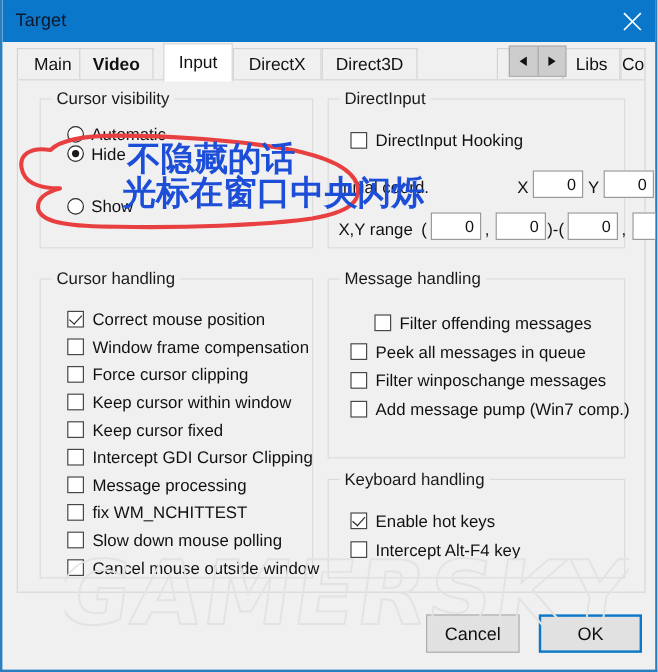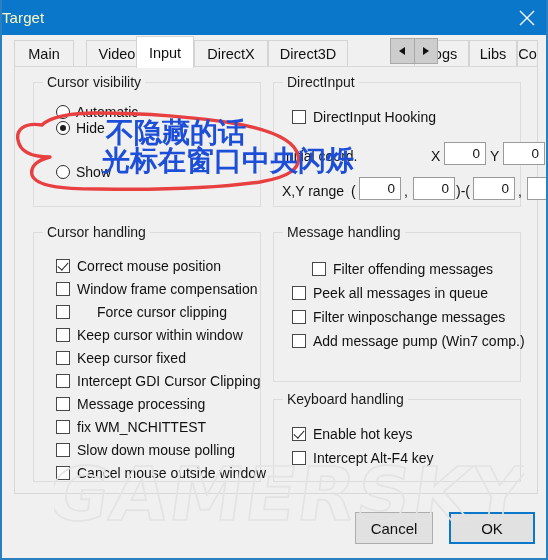--- a/index.html
+++ b/index.html
@@ -21,37 +21,37 @@
   }
 
   
   #titlebar {
     position: absolute; left: 0; top: 0;
     width: 548px; height: 35px;
     background: #0b77ca;
     display: flex; align-items: center;
   }
   #title-text {
-    color: #fef9c3;
+    color: #0f172a;
     font-size: 15px;
-    padding-left: 0;
+    padding-left: 11px;
     letter-spacing: 0.1px;
     white-space: nowrap;
   }
   #close-btn {
     position: absolute; right: 0; top: 0;
     width: 46px; height: 35px;
     display: flex; align-items: center; justify-content: center;
   }
   #close-btn svg { display: block; }
 
   
   #tabstrip {
     position: absolute; left: 12px; top: 36px;
-    width: 424px; height: 30px;
+    width: 458px; height: 30px;
   }
   .tab {
     position: absolute;
     top: 4px; height: 26px;
     background: #f0f0f0;
     border: 1px solid #d4d4d4;
     border-bottom: none;
     display: flex; align-items: center; justify-content: center;
     font-size: 14.5px; color: #111;
     white-space: nowrap;
@@ -225,21 +225,21 @@
       <svg width="18" height="18" viewBox="0 0 18 18">
         <path d="M2,2 L16,16 M16,2 L2,16" stroke="#ffffff" stroke-width="1.4" fill="none"></path>
       </svg>
     </div>
   </div>
 
   <div id="tabstrip">
     <div class="tab" style="left:0px;   width:60px;">
         <span>Main</span>
       </div>
-    <div class="tab" style="left:72px;  width:62px;">
+    <div class="tab" style="left:52px;  width:62px;font-weight:bold;">
         <span>Video</span>
       </div>
     <div class="tab selected" style="left:122px; width:58px;">
         <span>Input</span>
       </div>
     <div class="tab" style="left:180px; width:74px;">
         <span>DirectX</span>
       </div>
     <div class="tab" style="left:254px; width:80px;">
         <span>Direct3D</span>
@@ -290,21 +290,21 @@
       <span class="legend">Cursor handling</span>
 
       <div class="ctl" style="left:22px; top:25px;">
         <span class="box checked"></span>
         <span>Correct mouse position</span>
       </div>
       <div class="ctl" style="left:22px; top:48px;">
         <span class="box"></span>
         <span>Window frame compensation</span>
       </div>
-      <div class="ctl" style="left:22px; top:71px;gap:20px;">
+      <div class="ctl" style="left:22px; top:71px;">
         <span class="box"></span>
         <span>Force cursor clipping</span>
       </div>
       <div class="ctl" style="left:22px; top:94px;">
         <span class="box"></span>
         <span>Keep cursor within window</span>
       </div>
       <div class="ctl" style="left:22px; top:117px;">
         <span class="box"></span>
         <span>Keep cursor fixed</span>

